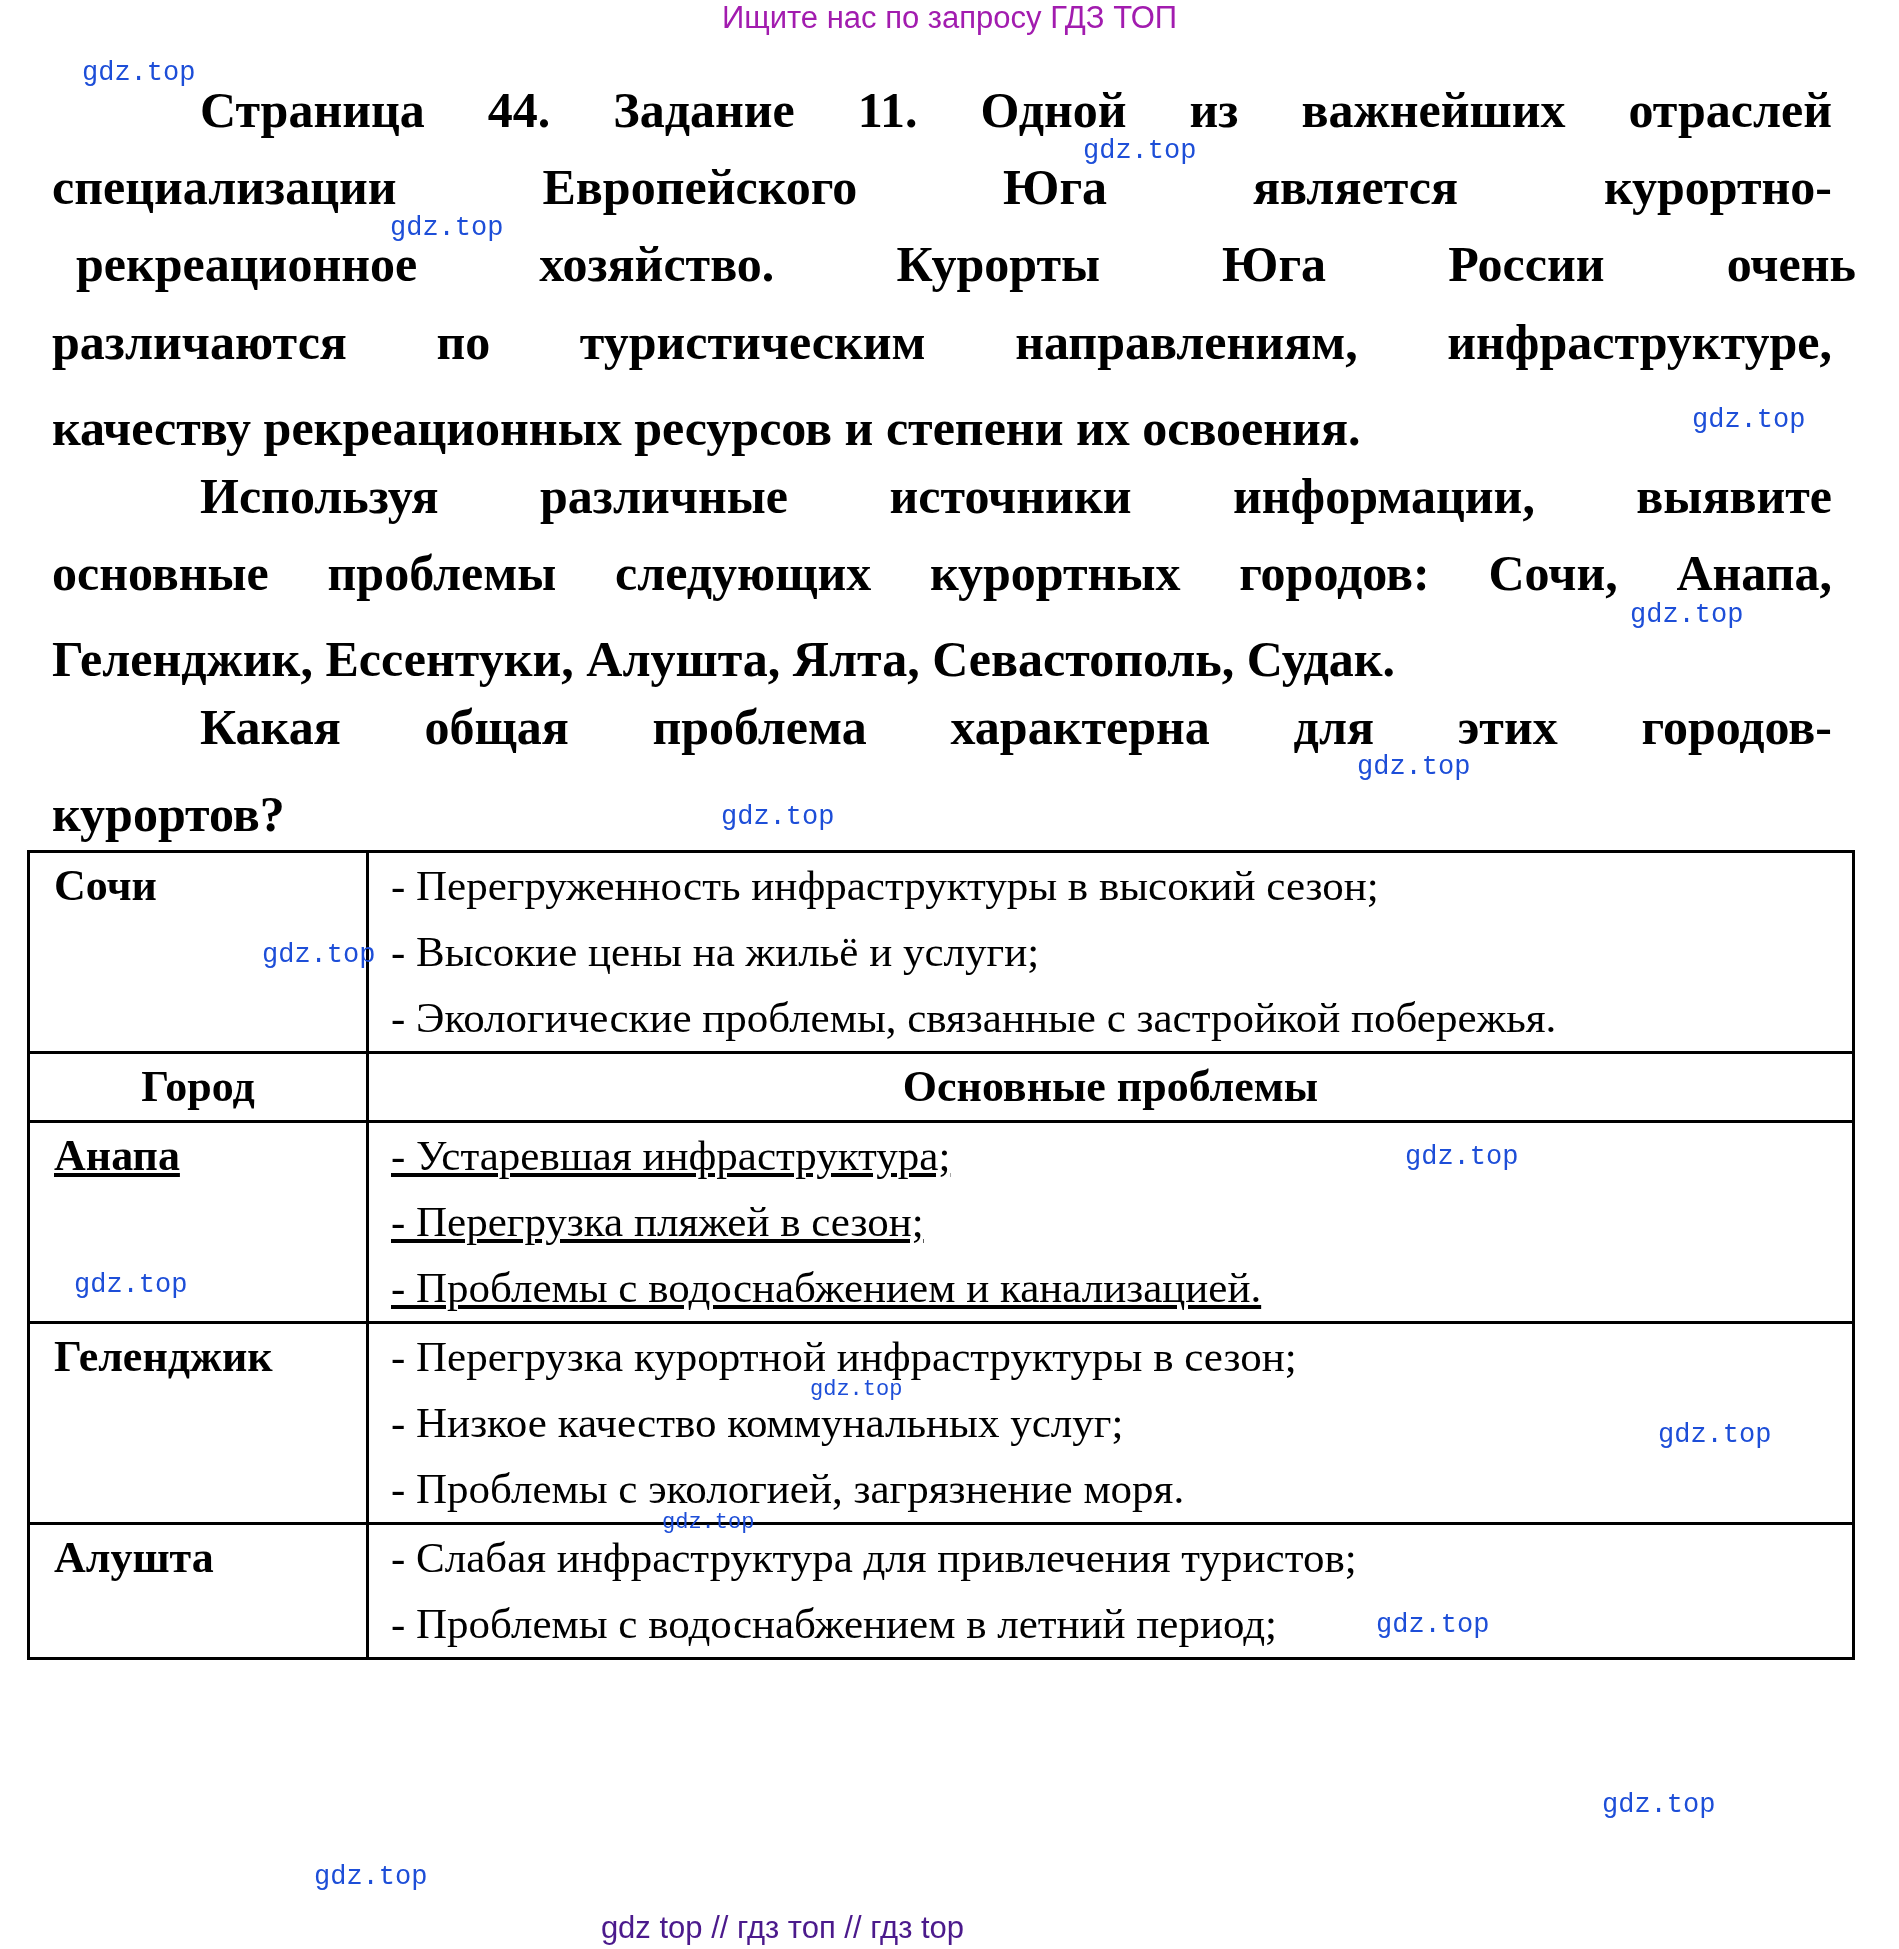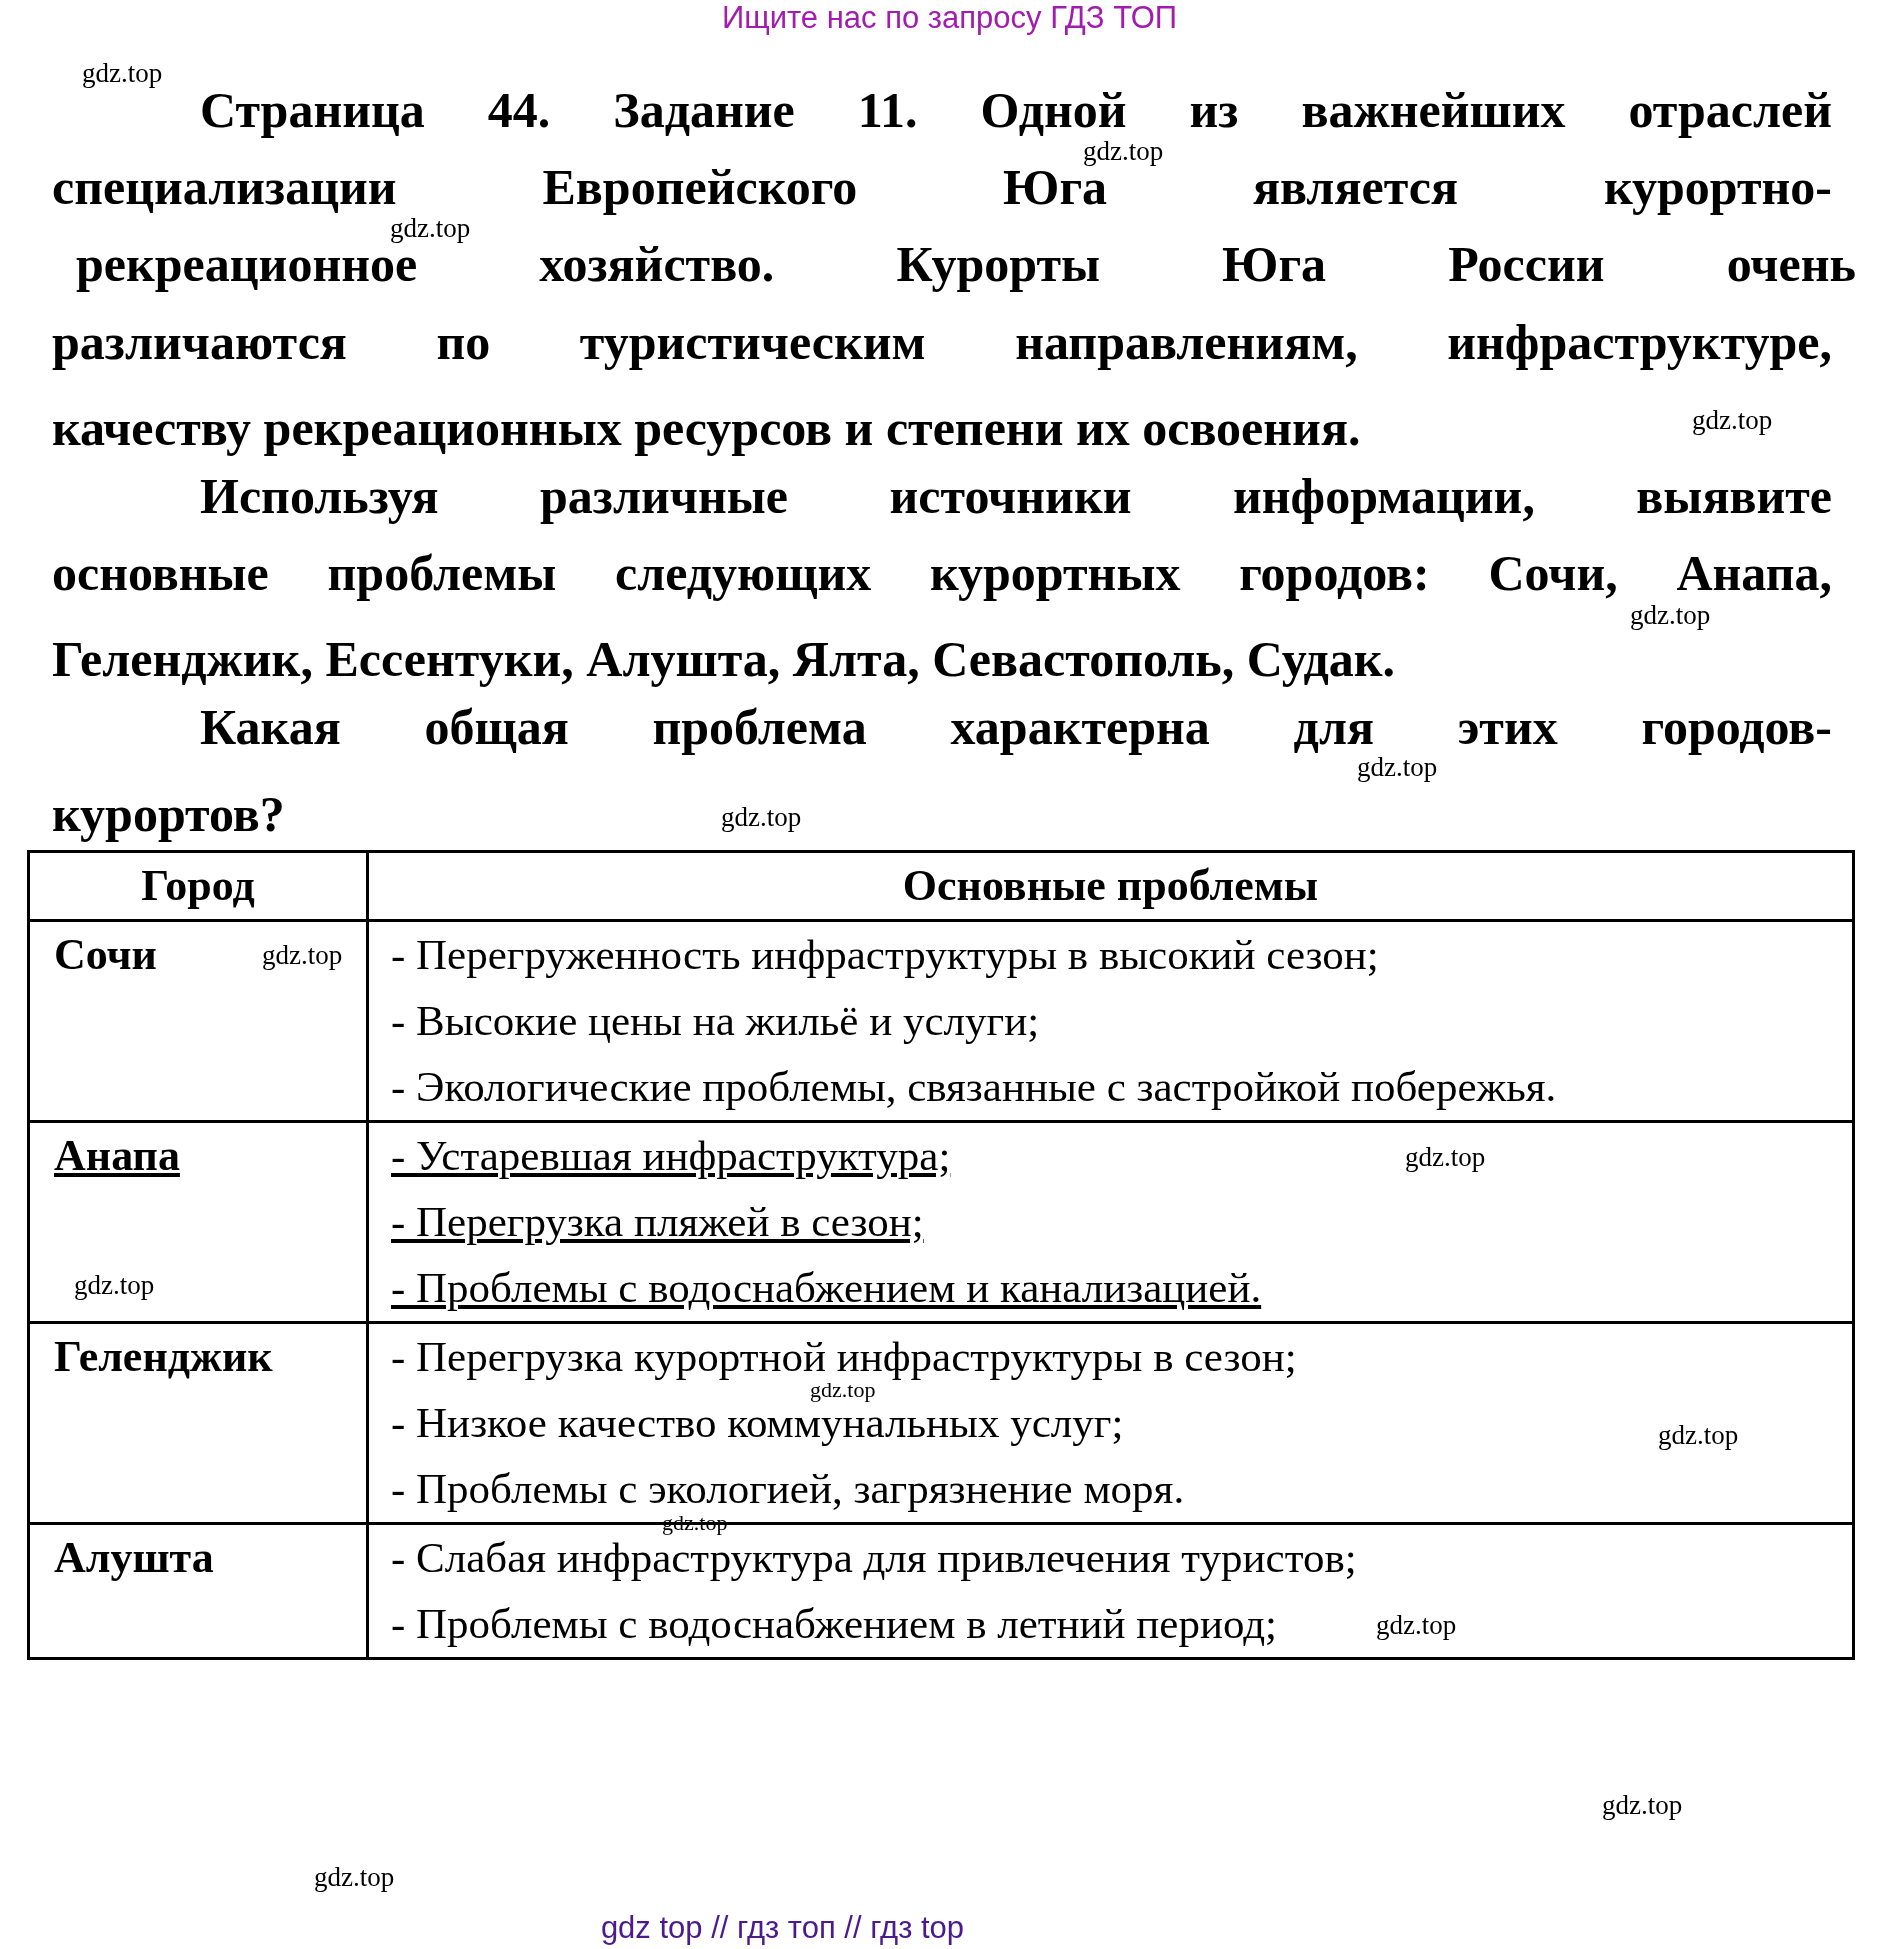--- a/index.html
+++ b/index.html
@@ -1,21 +1,21 @@
 <!DOCTYPE html>
 <html><head>
 <meta charset="utf-8">
 <style>
   html, body { margin:0; padding:0; background:#ffffff; }
   body { width:1899px; height:1949px; position:relative; overflow:hidden; }
   .abs { position:absolute; }
   .top-banner { left:0; width:1899px; top:0; text-align:center; font-family:"Liberation Sans", sans-serif; font-size:31px; color:#a21caf; line-height:36px; }
   .para-line { position:absolute; left:52px; width:1780px; font-family:"Liberation Serif", serif; font-weight:bold; font-size:50px; line-height:60px; color:#000; white-space:nowrap; text-align:justify; text-align-last:justify; }
   .para-line.last { text-align-last:left;margin-top:9px; }
-  .wm { position:absolute; font-family:Liberation Serif, serif; font-size:27px; color:#000000; line-height:30px; white-space:nowrap; }
+  .wm { position:absolute; font-family:Liberation Mono, monospace; font-size:27px; color:#1d4ed8; line-height:30px; white-space:nowrap; }
   .wm.small { font-size:22px; }
   table.main { position:absolute; left:27px; top:850px; width:1828px; border-collapse:collapse; font-family:"Liberation Serif", serif; color:#000; }
   table.main td, table.main th { border:3px solid #000; vertical-align:top; padding:0; }
   table.main th { font-weight:bold; font-size:44px; height:66px; text-align:center; line-height:66px; }
   .city { font-weight:bold; font-size:44px; line-height:66px; padding-left:24px !important; width:312px; }
   .prob { font-size:43px; line-height:66px; padding-left:22px !important; }
   .prob div { white-space:nowrap; }
   .footer { left:0; width:1565px; top:1910px; text-align:center; font-family:"Liberation Sans", sans-serif; font-size:31px; color:#4b1a8c; line-height:36px; }
 </style>
 </head>
@@ -31,31 +31,31 @@
   <div class="para-line last" style="top:389px;">качеству рекреационных ресурсов и степени их освоения.</div>
   <div class="para-line" style="top:466px; left:200px; width:1632px;">Используя различные источники информации, выявите</div>
   <div class="para-line" style="top:543px;">основные проблемы следующих курортных городов: Сочи, Анапа,</div>
   <div class="para-line last" style="top:620px;">Геленджик, Ессентуки, Алушта, Ялта, Севастополь, Судак.</div>
   <div class="para-line" style="top:697px; left:200px; width:1632px;">Какая общая проблема характерна для этих городов-</div>
   <div class="para-line last" style="top:775px;">курортов?</div>
 </div>
 
 <table class="main">
   <tbody>
-      <tr>
-    <th style="width:336px;">Город</th>
-    <th>Основные проблемы</th>
-  </tr>
-  <tr style="height:201px;">
+      <tr style="height:201px;">
     <td class="city">Сочи</td>
     <td class="prob">
       <div>- Перегруженность инфраструктуры в высокий сезон;</div>
       <div>- Высокие цены на жильё и услуги;</div>
       <div>- Экологические проблемы, связанные с застройкой побережья.</div>
     </td>
+  </tr>
+  <tr>
+    <th style="width:336px;">Город</th>
+    <th>Основные проблемы</th>
   </tr>
   <tr style="height:201px;text-decoration:underline;">
     <td class="city">Анапа</td>
     <td class="prob">
       <div>- Устаревшая инфраструктура;</div>
       <div>- Перегрузка пляжей в сезон;</div>
       <div>- Проблемы с водоснабжением и канализацией.</div>
     </td>
   </tr>
   <tr style="height:201px;margin-left:32px;">

